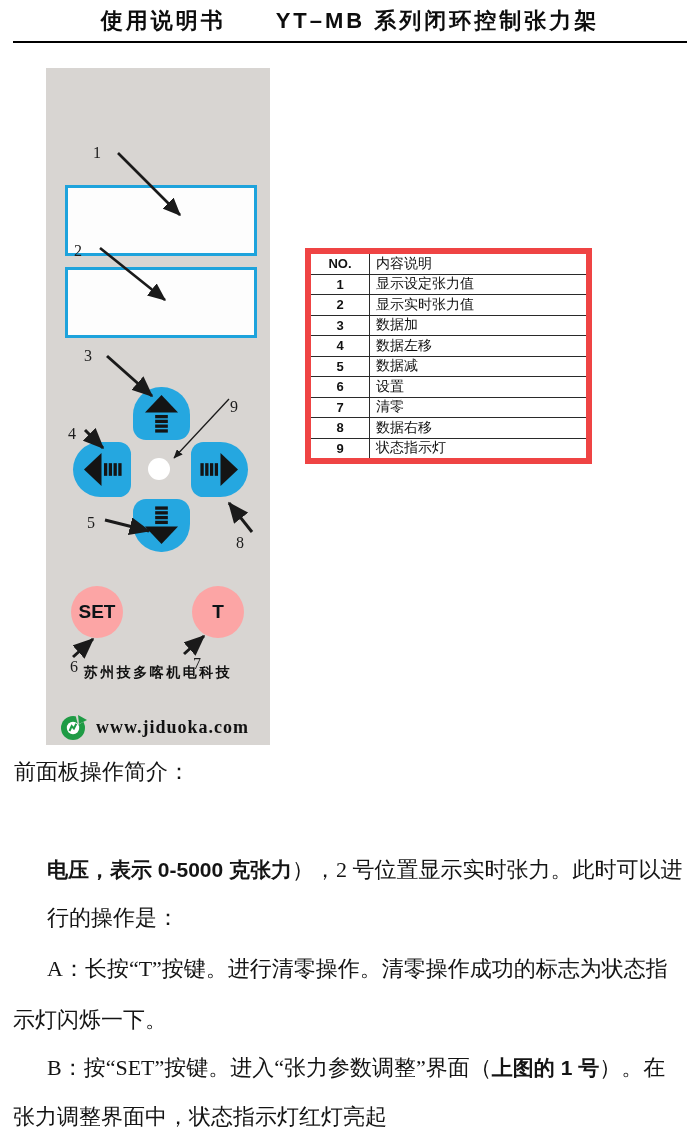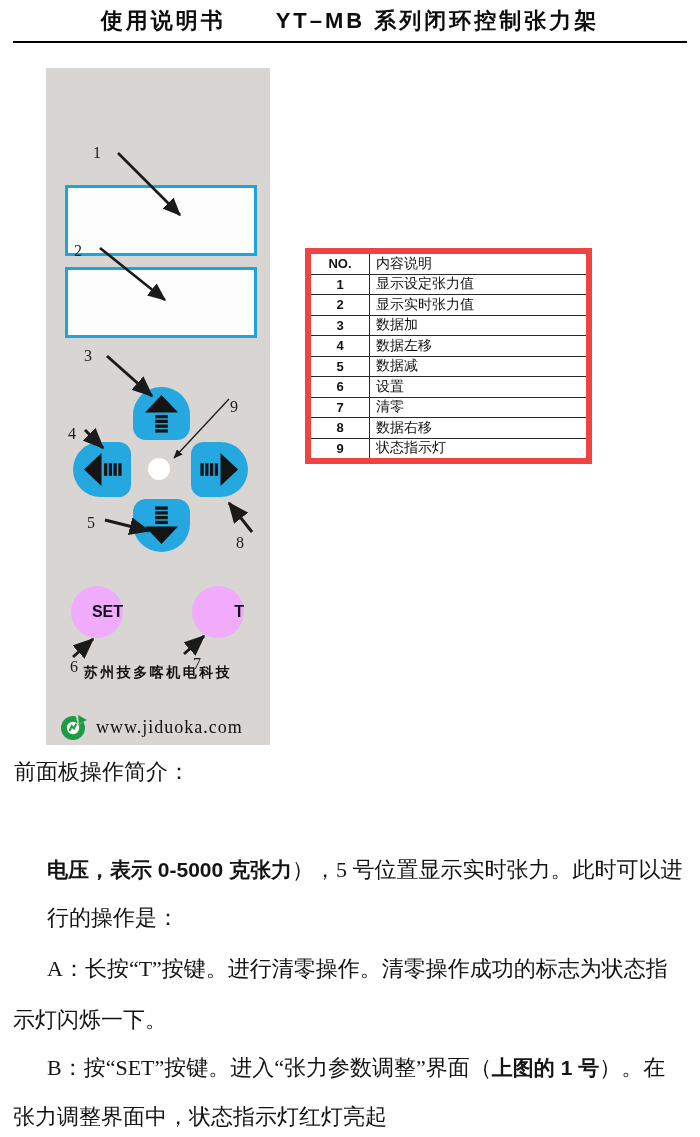--- a/index.html
+++ b/index.html
@@ -24,33 +24,33 @@
   .btn-left {left:27px; top:374px;width:58px;height:55px;border-radius:29px 13px 13px 29px;}
   .btn-right{left:145px;top:374px;width:57px;height:55px;border-radius:13px 29px 29px 13px;}
   .arrow-icon{display:block;}
   .rot-left {transform:rotate(-90deg);}
   .rot-right{transform:rotate(90deg);}
   .rot-down {transform:rotate(180deg);}
 
   .status-light{position:absolute;left:102px;top:390px;width:22px;height:22px;border-radius:50%;
                 background:#ffffff;}
 
-  .rbtn{position:absolute;top:518px;width:52px;height:52px;border-radius:50%;background:#f0abfc;
-        display:flex;align-items:center;justify-content:flex-end;
-        font-family:"Liberation Sans",sans-serif;font-weight:700;font-size:16px;color:#0c1418;}
+  .rbtn{position:absolute;top:518px;width:52px;height:52px;border-radius:50%;background:#fca5a5;
+        display:flex;align-items:center;justify-content:center;
+        font-family:"Liberation Sans",sans-serif;font-weight:700;font-size:19px;color:#0c1418;}
   .btn-set{left:25px;} .btn-t{left:146px;}
 
   .callout{position:absolute;font-size:16px;line-height:18px;color:#1c1c1c;
            font-family:"Liberation Serif",serif;}
   .overlay{position:absolute;left:0;top:0;width:224px;height:677px;pointer-events:none;z-index:6;}
 
   .company{position:absolute;left:0;top:596px;width:100%;text-align:center;font-weight:700;
            font-size:14px;letter-spacing:2.5px;color:#111;white-space:nowrap;}
   .logo-row{position:absolute;left:12px;top:645px;display:flex;align-items:center;gap:8px;}
-  .website{font-weight:400;font-size:18px;letter-spacing:1px;color:#111;}
+  .website{font-weight:700;font-size:18px;letter-spacing:1px;color:#111;}
 
   
   .func-table{position:absolute;left:305px;top:248px;border-collapse:collapse;
               font-family:"Liberation Sans",sans-serif;font-size:14px;color:#111;
               table-layout:fixed;border:6px solid #ef4444;}
   .func-table td{border:1px solid #2a2a2a;height:19.5px;padding:0;overflow:hidden;}
   .cell-no{width:58px;text-align:center;font-weight:700;font-size:13px;}
   .cell-desc{width:210px;text-align:left;padding-left:6px !important;font-size:14px;}
 
   
@@ -208,21 +208,21 @@
       <tr>
           <td class="cell-no">9</td>
           <td class="cell-desc">状态指示灯</td>
         </tr>
     </tbody>
   </table>
 
   <div class="bline" style="left:14px;top:757px">前面板操作简介：</div>
 
 
-  <div class="bline" style="left:47px;top:855px"><span class="bs">电压，表示 0-5000 克张力</span><span>），5 号位置显示实时张力。此时可以进</span></div>
+  <div class="bline" style="left:47px;top:855px"><span class="bs">电压，表示 0-5000 克张力</span><span>），2 号位置显示实时张力。此时可以进</span></div>
 
   <div class="bline" style="left:47px;top:903px">行的操作是：</div>
 
   <div class="bline" style="left:47px;top:954px">A：长按“T”按键。进行清零操作。清零操作成功的标志为状态指</div>
 
   <div class="bline" style="left:13px;top:1005px">示灯闪烁一下。</div>
 
   <div class="bline" style="left:47px;top:1053px"><span>B：按“SET”按键。进入“张力参数调整”界面（</span><span class="bs">上图的 1 号</span><span>）。在</span></div>
 
   <div class="bline" style="left:13px;top:1102px">张力调整界面中，状态指示灯红灯亮起</div>

